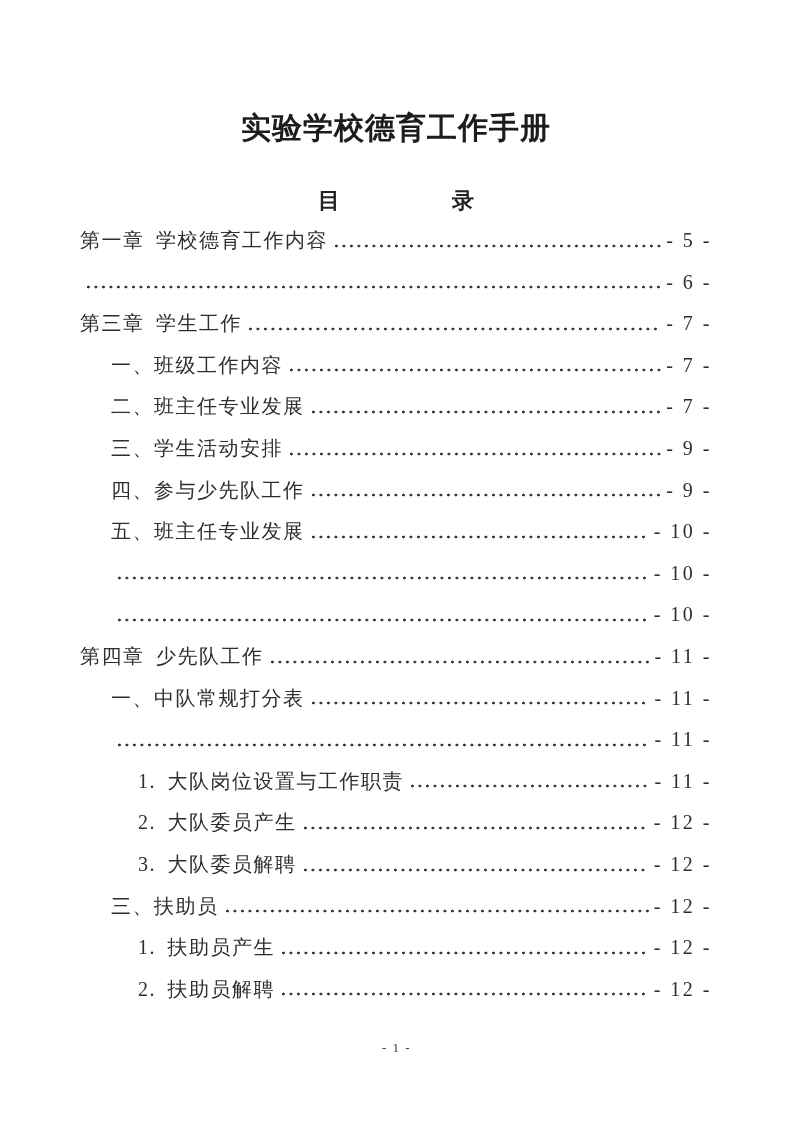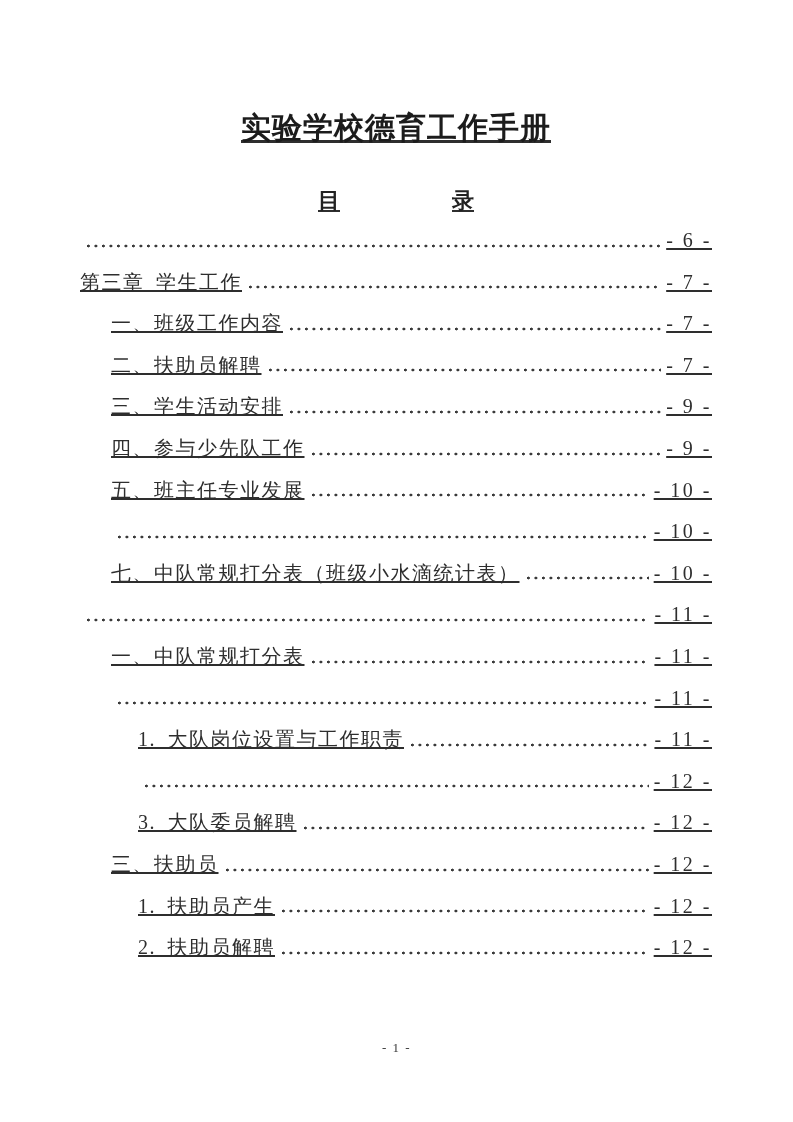--- a/index.html
+++ b/index.html
@@ -4,21 +4,20 @@
 <style>
   html, body { margin: 0; padding: 0; background: #ffffff; }
   .page {
     position: relative;
     width: 793px;
     height: 1122px;
     background: #ffffff;
     overflow: hidden;
     font-family: "Liberation Serif", "DejaVu Serif", serif;
     color: #2e2e2e;
-    text-decoration: underline;
   }
   .content { padding: 0 81px 0 80px; }
   .doc-title {
     margin-top: 106px;
     text-align: center;
     font-size: 30px;
     font-weight: bold;
     line-height: 44px;
     letter-spacing: 1px;
     color: #1c1c1c;
@@ -84,40 +83,45 @@
 
     <div class="doc-title">实验学校德育工作手册</div>
 
     <div class="toc-heading">
       <span>目</span>
       <span>录</span>
     </div>
 
     <div class="toc-list">
 
+      <div class="toc-row lvl0">
+        <span class="toc-label">第一章 学校德育工作内容</span>
+        <span class="toc-leader"></span>
+        <span class="toc-page">- 5 -</span>
+      </div>
 
       <div class="toc-row lvl0">
         <span class="toc-leader"></span>
         <span class="toc-page">- 6 -</span>
       </div>
 
       <div class="toc-row lvl0">
         <span class="toc-label">第三章 学生工作</span>
         <span class="toc-leader"></span>
         <span class="toc-page">- 7 -</span>
       </div>
 
       <div class="toc-row lvl1">
         <span class="toc-label">一、班级工作内容</span>
         <span class="toc-leader"></span>
         <span class="toc-page">- 7 -</span>
       </div>
 
       <div class="toc-row lvl1">
-        <span class="toc-label">二、扶助员解聘</span>
+        <span class="toc-label">二、班主任专业发展</span>
         <span class="toc-leader"></span>
         <span class="toc-page">- 7 -</span>
       </div>
 
       <div class="toc-row lvl1">
         <span class="toc-label">三、学生活动安排</span>
         <span class="toc-leader"></span>
         <span class="toc-page">- 9 -</span>
       </div>
 
@@ -132,26 +136,26 @@
         <span class="toc-leader"></span>
         <span class="toc-page">- 10 -</span>
       </div>
 
       <div class="toc-row lvl1">
         <span class="toc-leader"></span>
         <span class="toc-page">- 10 -</span>
       </div>
 
       <div class="toc-row lvl1">
-        <span class="toc-label">七、中队常规打分表（班级小水滴统计表）</span>
         <span class="toc-leader"></span>
         <span class="toc-page">- 10 -</span>
       </div>
 
       <div class="toc-row lvl0">
+        <span class="toc-label">第四章 少先队工作</span>
         <span class="toc-leader"></span>
         <span class="toc-page">- 11 -</span>
       </div>
 
       <div class="toc-row lvl1">
         <span class="toc-label">一、中队常规打分表</span>
         <span class="toc-leader"></span>
         <span class="toc-page">- 11 -</span>
       </div>
 
@@ -160,20 +164,21 @@
         <span class="toc-page">- 11 -</span>
       </div>
 
       <div class="toc-row lvl2">
         <span class="toc-label">1. 大队岗位设置与工作职责</span>
         <span class="toc-leader"></span>
         <span class="toc-page">- 11 -</span>
       </div>
 
       <div class="toc-row lvl2">
+        <span class="toc-label">2. 大队委员产生</span>
         <span class="toc-leader"></span>
         <span class="toc-page">- 12 -</span>
       </div>
 
       <div class="toc-row lvl2">
         <span class="toc-label">3. 大队委员解聘</span>
         <span class="toc-leader"></span>
         <span class="toc-page">- 12 -</span>
       </div>
 

